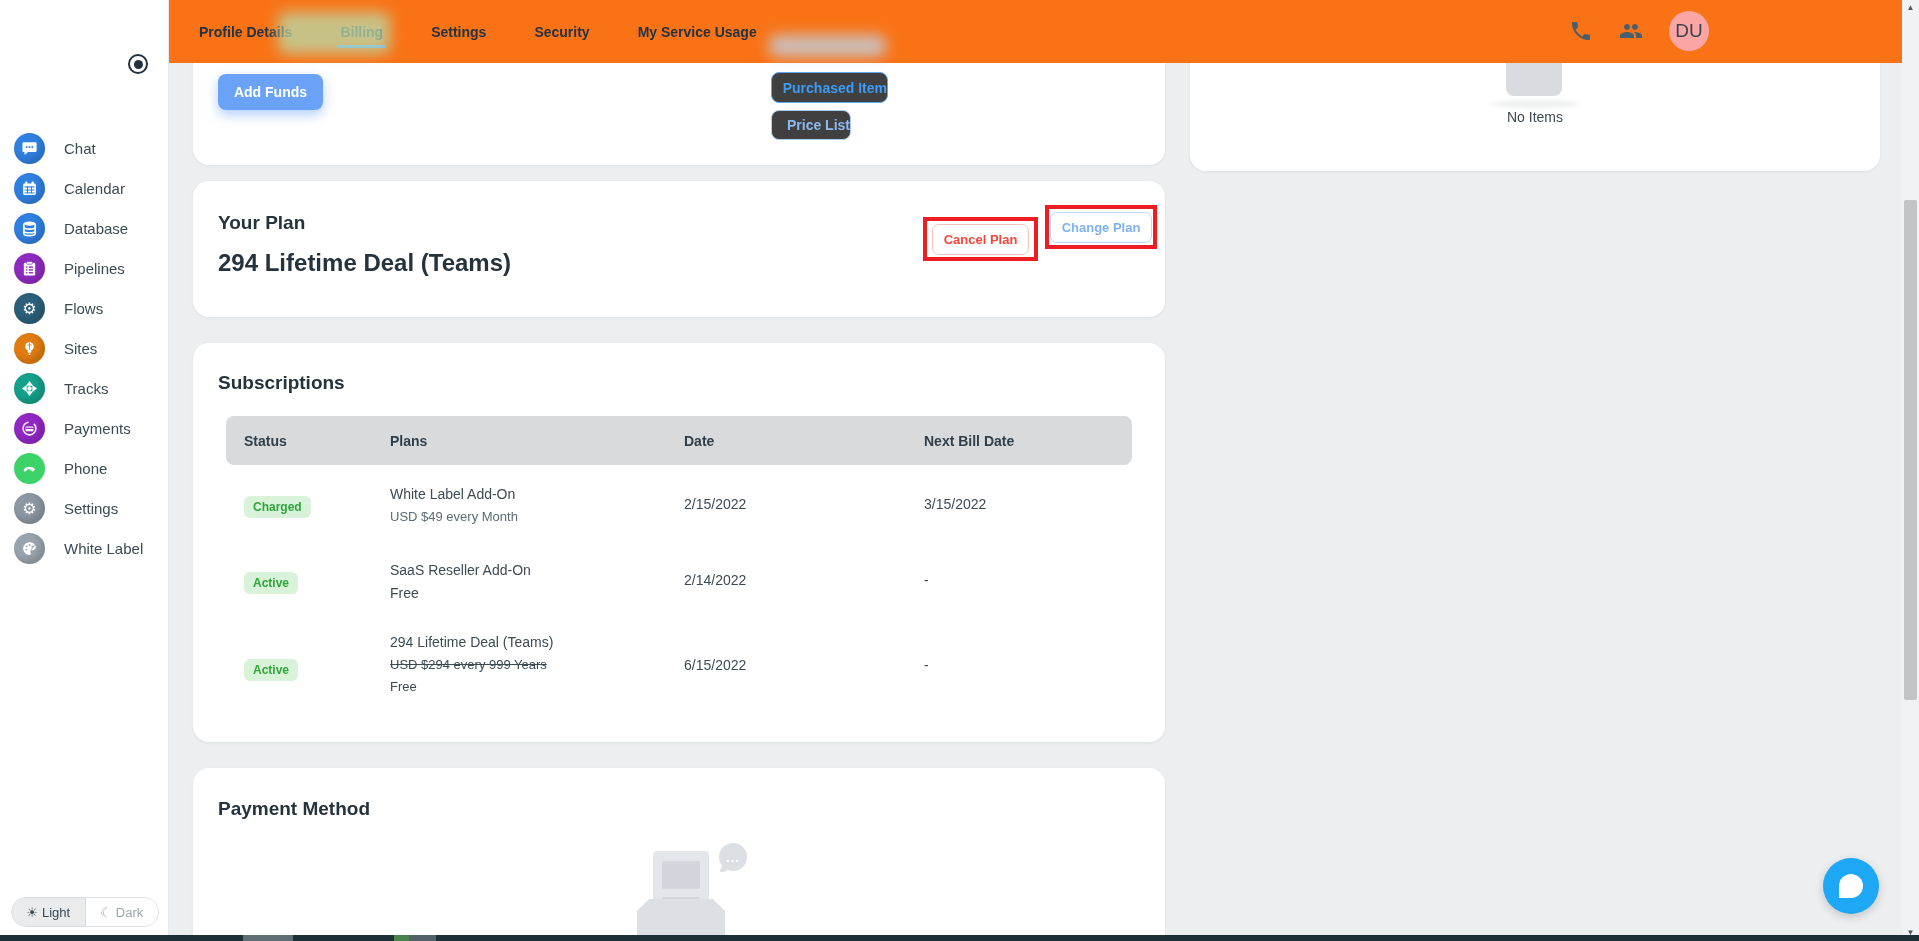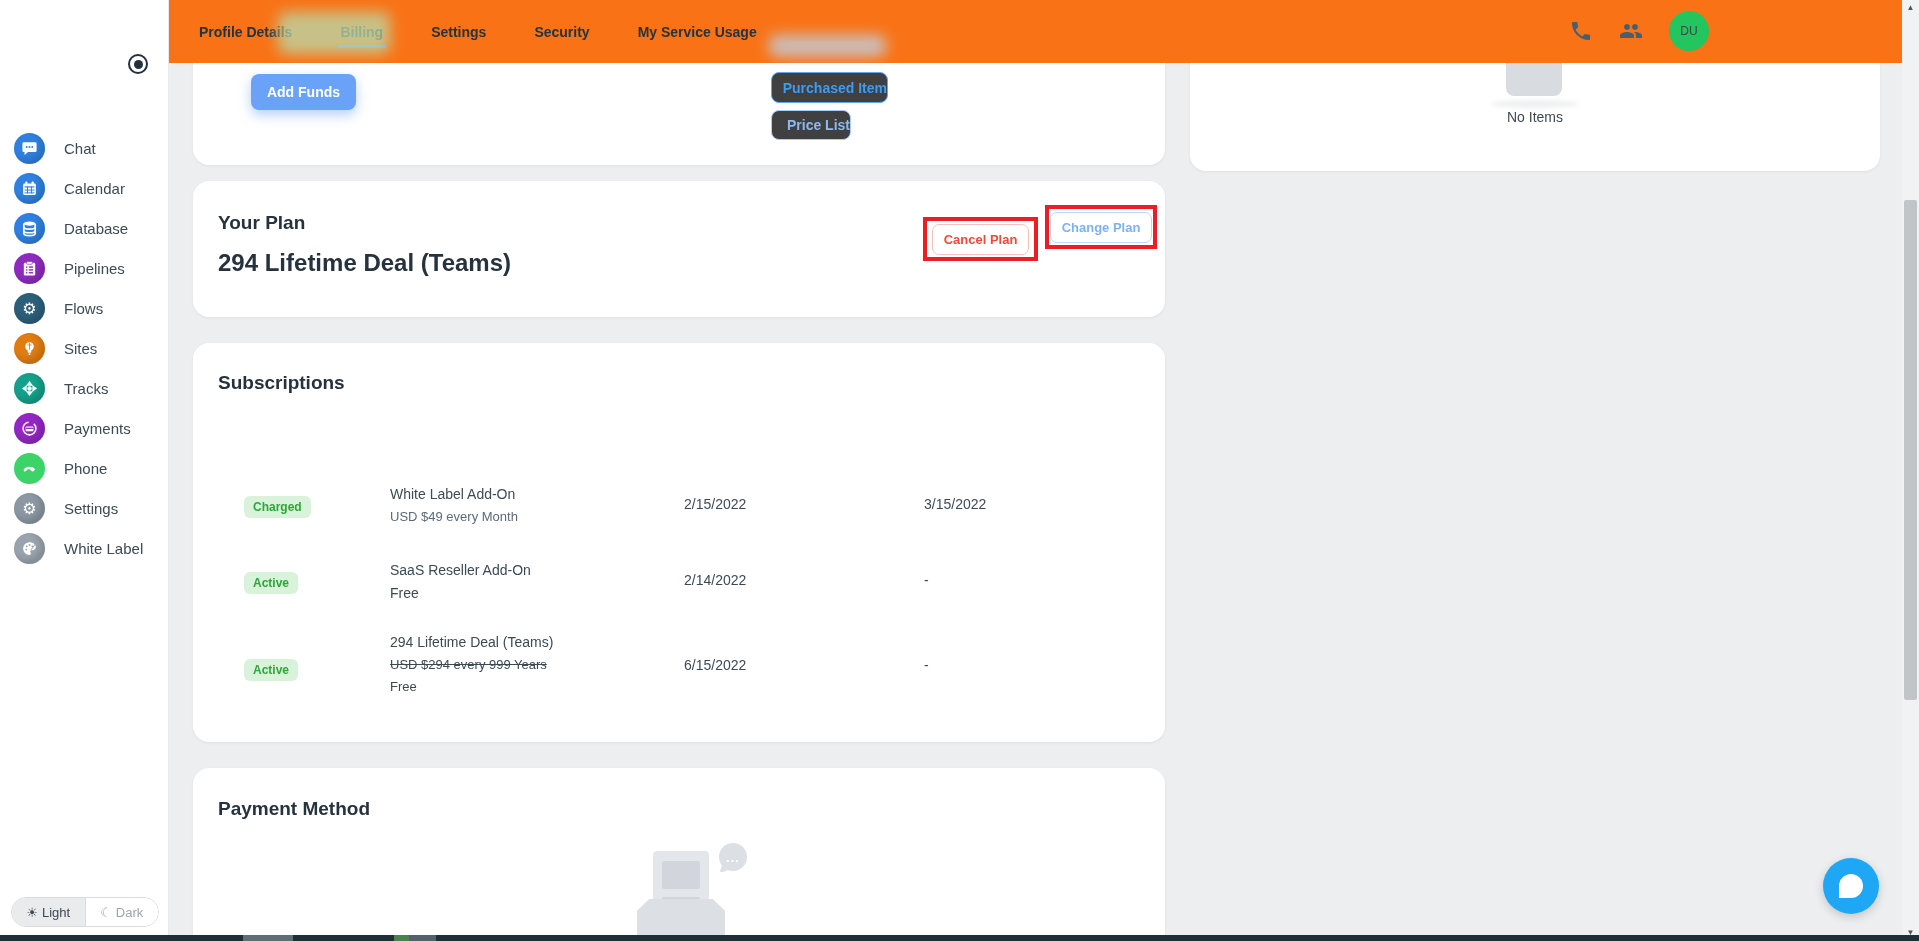--- a/index.html
+++ b/index.html
@@ -28,32 +28,32 @@
   #tabs { position:absolute; left:30px; top:24px; display:flex; gap:48px; }
   .tab { font-size:14px; font-weight:bold; color:#26323c; cursor:pointer; position:relative; white-space:nowrap; }
   .tab.active::after { content:""; position:absolute; left:-3px; right:-3px; bottom:-8px; height:3px; background:#64a5f6; border-radius:2px; }
   .blur-blob { filter:blur(7px); opacity:.75; border-radius:8px; }
   #blob-green { left:278px; top:12px; width:112px; height:42px; background:#b7dcae; z-index:21; }
   #blob-blue  { left:769px; top:35px; width:117px; height:22px; background:#bcd7f2; z-index:21; }
 
   #hdr-icons { position:absolute; right:190px; top:9px; display:flex; align-items:center; gap:24px; }
   .hdr-ic { width:24px; height:24px; color:#4a5f6d; cursor:pointer; }
   .hdr-ic svg { width:24px; height:24px; fill:#4a5f6d; }
-  #avatar { width:40px; height:40px; border-radius:50%; background:#22c55e; color:#3b454e; display:flex; align-items:center; justify-content:center; font-size:12px; cursor:pointer; }
+  #avatar { width:40px; height:40px; border-radius:50%; background:#fca5a5; color:#3b454e; display:flex; align-items:center; justify-content:center; font-size:19px; cursor:pointer; }
 
   
   .card { background:#fff; border-radius:16px; box-shadow:0 1px 3px rgba(40,50,60,.07); z-index:5; }
   #card-wallet { left:193px; top:38px; width:972px; height:127px; }
   #card-plan   { left:193px; top:181px; width:972px; height:136px; }
   #card-subs   { left:193px; top:343px; width:972px; height:399px; }
   #card-pay    { left:193px; top:768px; width:972px; height:173px; border-bottom-left-radius:0; border-bottom-right-radius:0; }
   #card-right  { left:1190px; top:8px; width:690px; height:163px; }
 
   
-  #btn-add-funds { left:218px; top:74px; width:105px; height:36px; background:#6aa2f7; color:#fff; font-weight:bold; font-size:14px; border:none; border-radius:8px; cursor:pointer; box-shadow:0 5px 12px rgba(106,162,247,.5); z-index:6;margin-left:33px; }
+  #btn-add-funds { left:218px; top:74px; width:105px; height:36px; background:#6aa2f7; color:#fff; font-weight:bold; font-size:14px; border:none; border-radius:8px; cursor:pointer; box-shadow:0 5px 12px rgba(106,162,247,.5); z-index:6; }
   .pill-btn { background:#404040; font-weight:bold; font-size:14px; border-radius:8px; cursor:pointer; z-index:6;text-align:right; }
   #btn-purchased { left:771px; top:72px; width:117px; height:31px; border:1px solid #5ea5f2; color:#3d9bf5; }
   #btn-pricelist { left:771px; top:110px; width:80px; height:30px; border:1px solid #abcdf5; color:#8db9f0; }
 
   
   .card-title { font-size:19px; font-weight:bold; color:#26323c; }
   #plan-title { left:25px; top:31px; }
   #plan-name  { left:25px; top:68px; font-size:24px; font-weight:bold; color:#26323c; }
   .annot { border:4px solid #ee1d23; z-index:25; display:flex; align-items:center; justify-content:center; }
   #annot-cancel { left:730px; top:36px; width:115px; height:44px; }
@@ -283,20 +283,26 @@
   <div id="annot-cancel" class="abs annot">
     <button id="btn-cancel" class="plan-btn">Cancel Plan</button>
   </div>
   <div id="annot-change" class="abs annot">
     <button id="btn-change" class="plan-btn">Change Plan</button>
   </div>
 </div>
 
 <div id="card-subs" class="abs card">
   <div id="subs-title" class="abs card-title">Subscriptions</div>
+  <div id="subs-head" class="abs">
+    <span class="th col-status">Status</span>
+    <span class="th col-plans">Plans</span>
+    <span class="th col-date">Date</span>
+    <span class="th col-next">Next Bill Date</span>
+  </div>
 
   <div id="row-0" class="abs sub-row">
     <span class="badge col-status" style="top:13px;">Charged</span>
     <span class="cell col-plans" style="top:3px;">White Label Add-On</span>
     <span class="cell-sub col-plans" style="top:26px;">USD $49 every Month</span>
     <span class="cell col-date" style="top:13px;">2/15/2022</span>
     <span class="cell col-next" style="top:13px;">3/15/2022</span>
   </div>
 
   <div id="row-1" class="abs sub-row">

